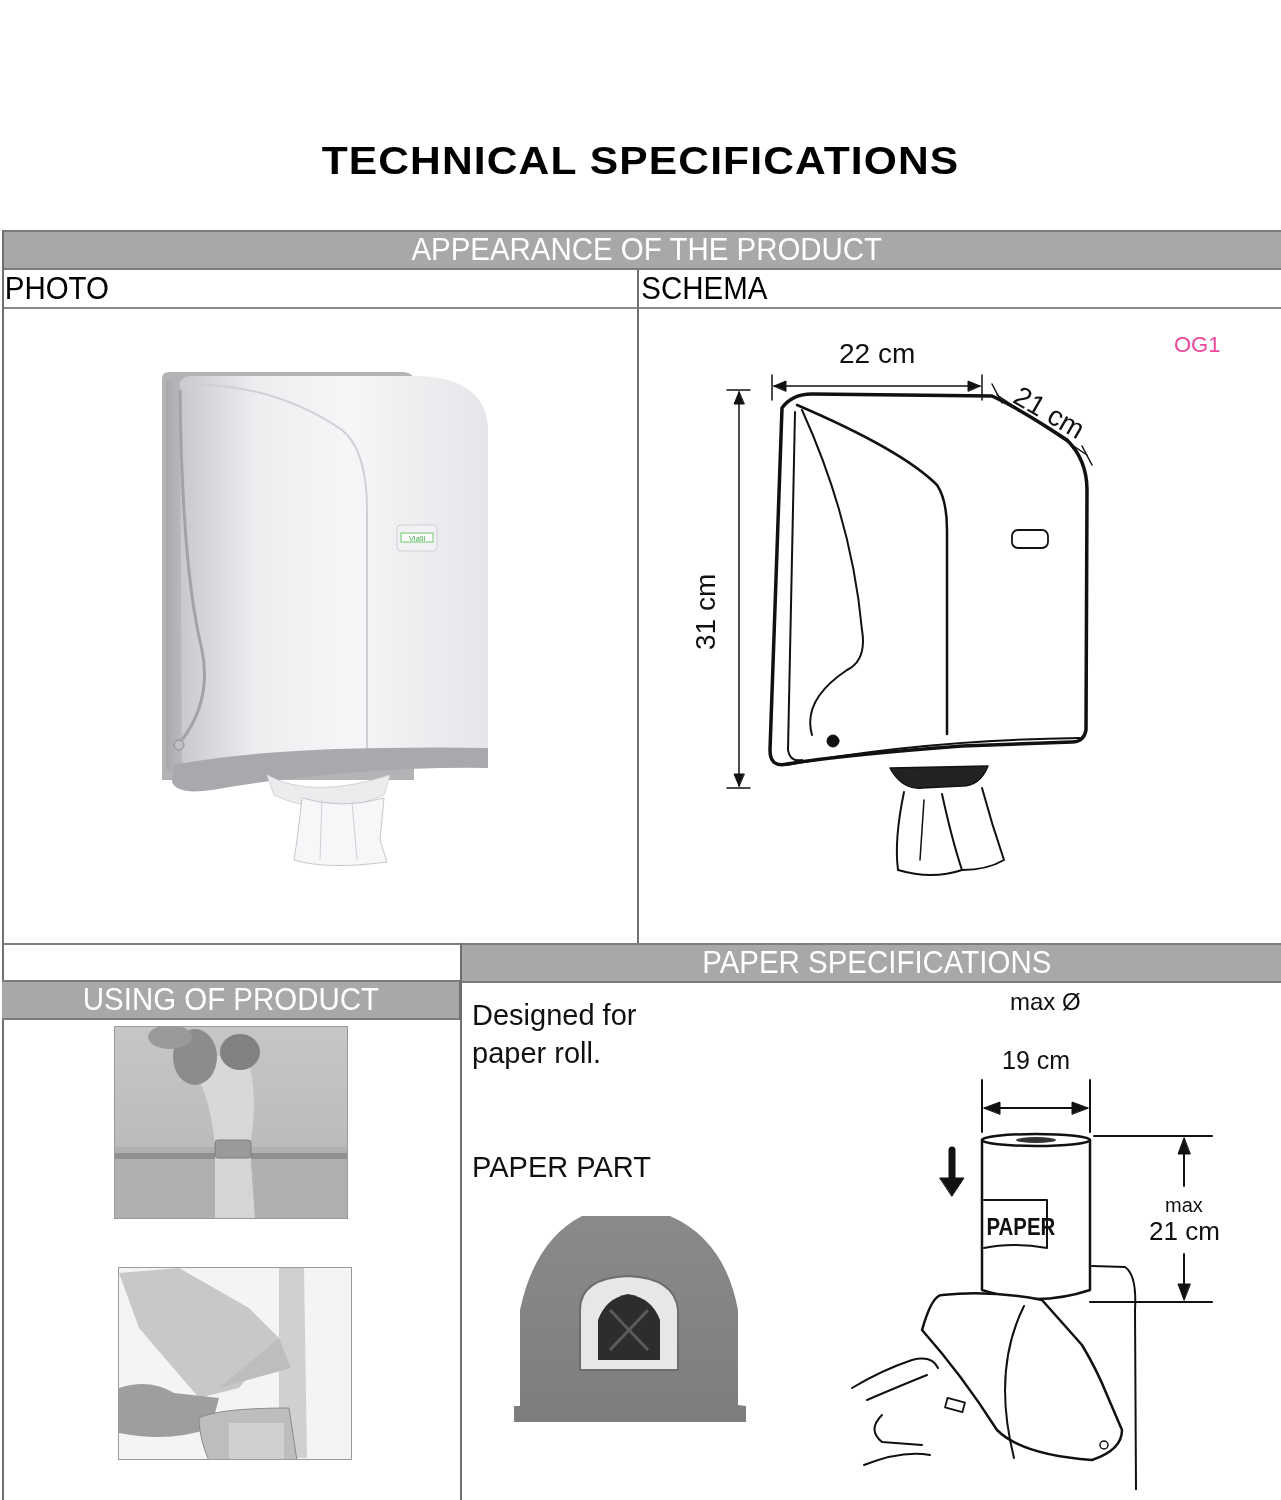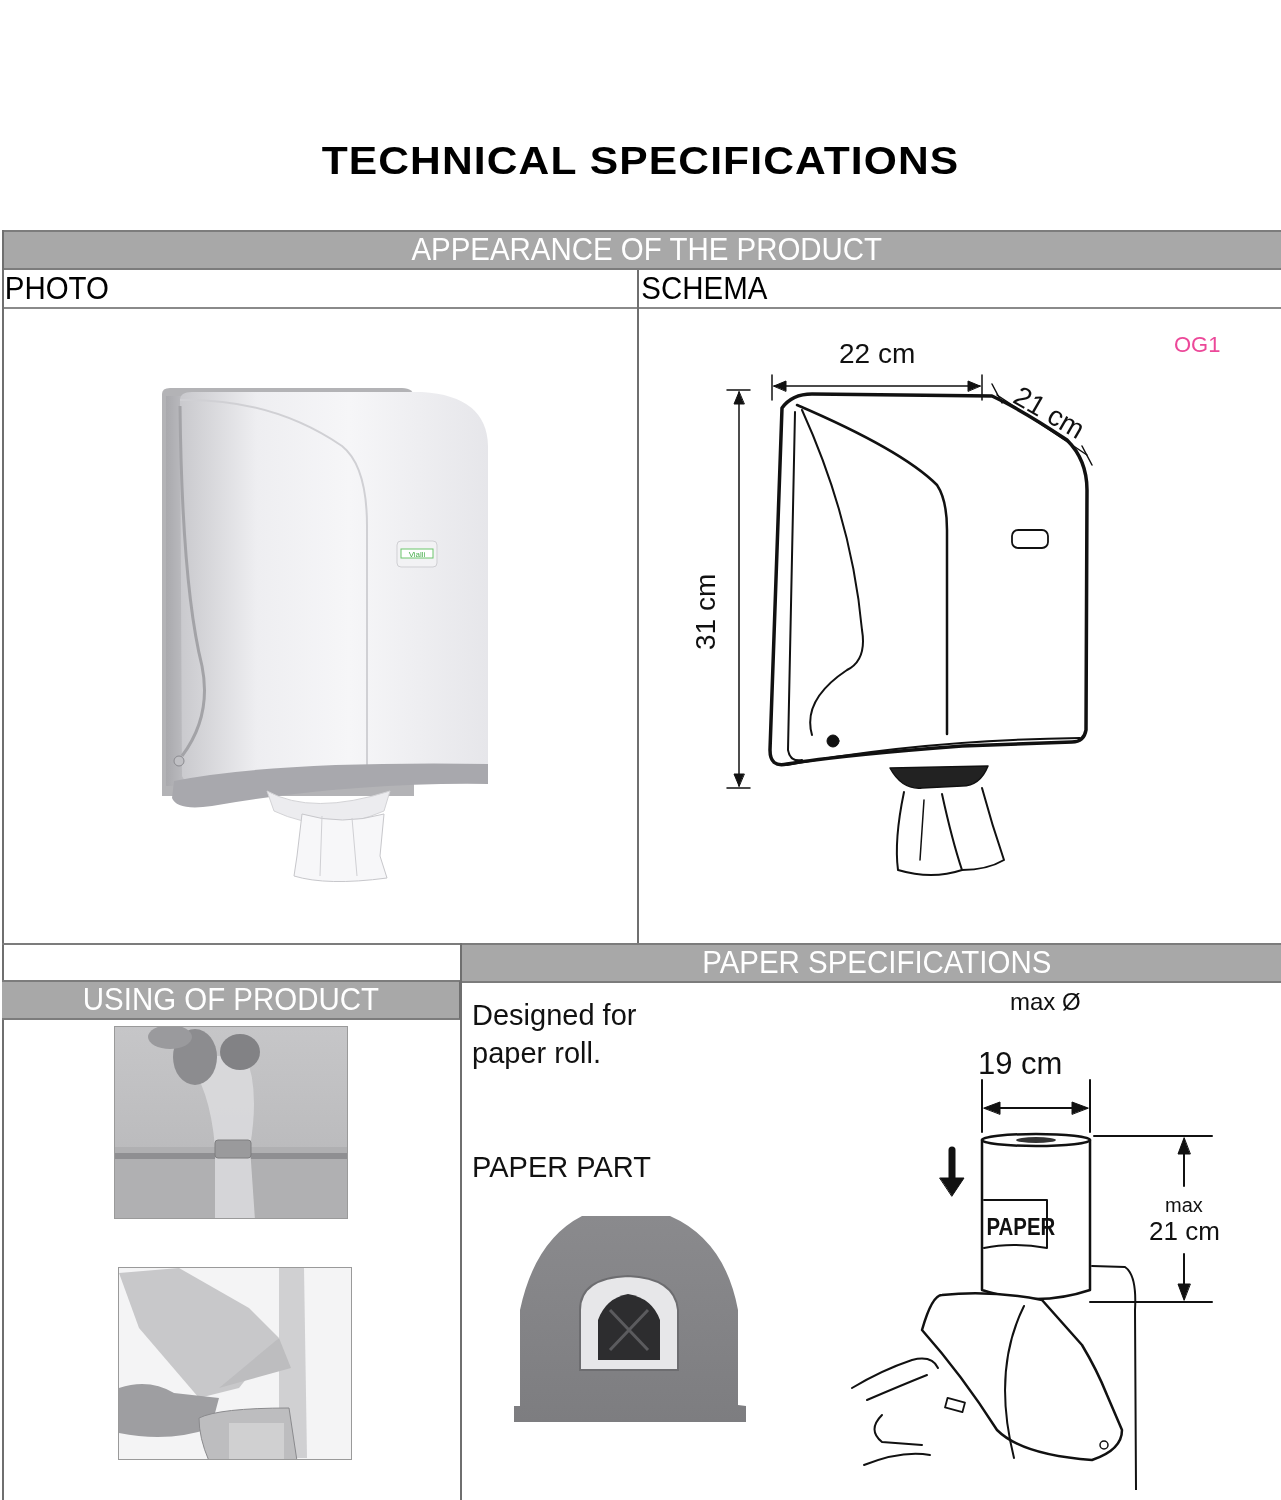--- a/index.html
+++ b/index.html
@@ -45,21 +45,21 @@
   </div>
   <div class="subhead" style="left:636px; top:41px; width:650px;">
     <span>SCHEMA</span>
   </div>
   <div class="hline" style="left:0; top:77px; width:1290px;"></div>
 
   <div class="vline" style="left:0; top:0; height:1290px;"></div>
 
   <div class="vline" style="left:635px; top:40px; height:673px;"></div>
 
-  <div class="abs" style="left:150px; top:156px; width:340px; height:500px;text-align:right;">
+  <div class="abs" style="left:150px; top:140px; width:340px; height:500px;text-align:right;">
     <svg width="340" height="500" viewBox="0 0 340 500">
       <defs>
         <linearGradient id="bodyGrad" x1="0" x2="1" y1="0" y2="0">
           <stop offset="0" stop-color="#c9c9cd"></stop>
           <stop offset="0.25" stop-color="#eeeef1"></stop>
           <stop offset="0.55" stop-color="#f6f6f8"></stop>
           <stop offset="1" stop-color="#e6e6ea"></stop>
         </linearGradient>
         <linearGradient id="sideGrad" x1="0" x2="1" y1="0" y2="0">
           <stop offset="0" stop-color="#a9a9ad"></stop>
@@ -184,21 +184,21 @@
         </linearGradient>
       </defs>
       <path d="M72 6 L160 6 Q215 30 228 100 L228 195 L236 196 L236 212 L4 212 L4 196 L10 196 L10 100 Q25 30 72 6 Z" fill="url(#bpGrad)"></path>
       <path d="M70 160 L70 100 Q70 68 118 66 Q165 68 168 100 L168 160 Z" fill="#e7e7e9" stroke="#6d6d70" stroke-width="2"></path>
       <path d="M88 150 L88 110 Q96 88 118 84 Q142 88 150 110 L150 150 Z" fill="#2d2d2f"></path>
       <path d="M100 100 L138 140 M138 100 L100 140" stroke="#5b5b5e" stroke-width="3"></path>
     </svg>
   </div>
 
   <div class="dim" style="left:1008px; top:758px; font-size:24px;">max Ø</div>
-  <div class="dim" style="left:976px; top:816px; font-size:31px;">19 cm</div>
+  <div class="dim" style="left:1000px; top:816px; font-size:25px;">19 cm</div>
   <div class="dim" style="left:1163px; top:964px; font-size:20px;">max</div>
   <div class="dim" style="left:1145px; top:986px; font-size:26px; background:#fff; padding:0 2px;">21 cm</div>
 
   <div class="abs" style="left:840px; top:840px; width:380px; height:420px;">
     <svg width="380" height="420" viewBox="0 0 380 420">
       <g fill="none" stroke="#111" stroke-linecap="round" stroke-linejoin="round">
 
         <line x1="140" y1="10" x2="140" y2="62" stroke-width="2"></line>
         <line x1="248" y1="10" x2="248" y2="62" stroke-width="2"></line>
         <line x1="144" y1="38" x2="244" y2="38" stroke-width="2"></line>

